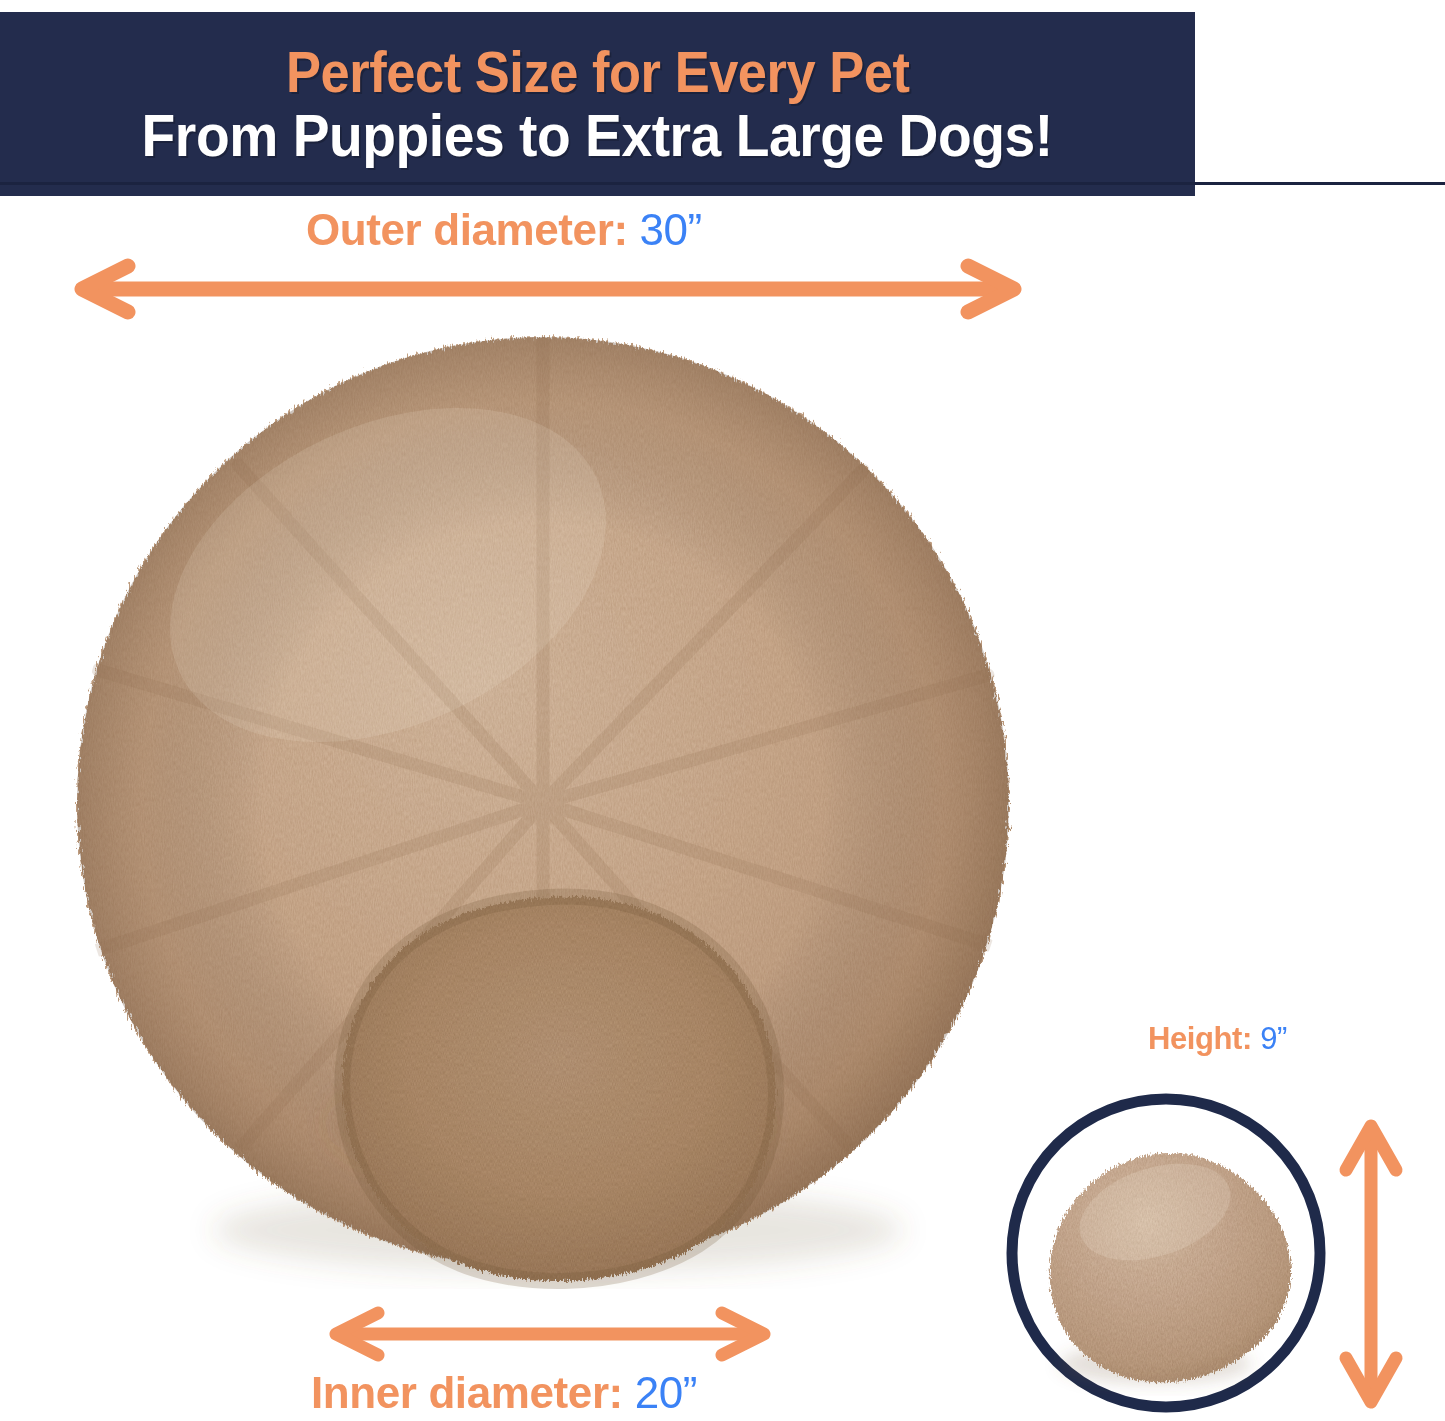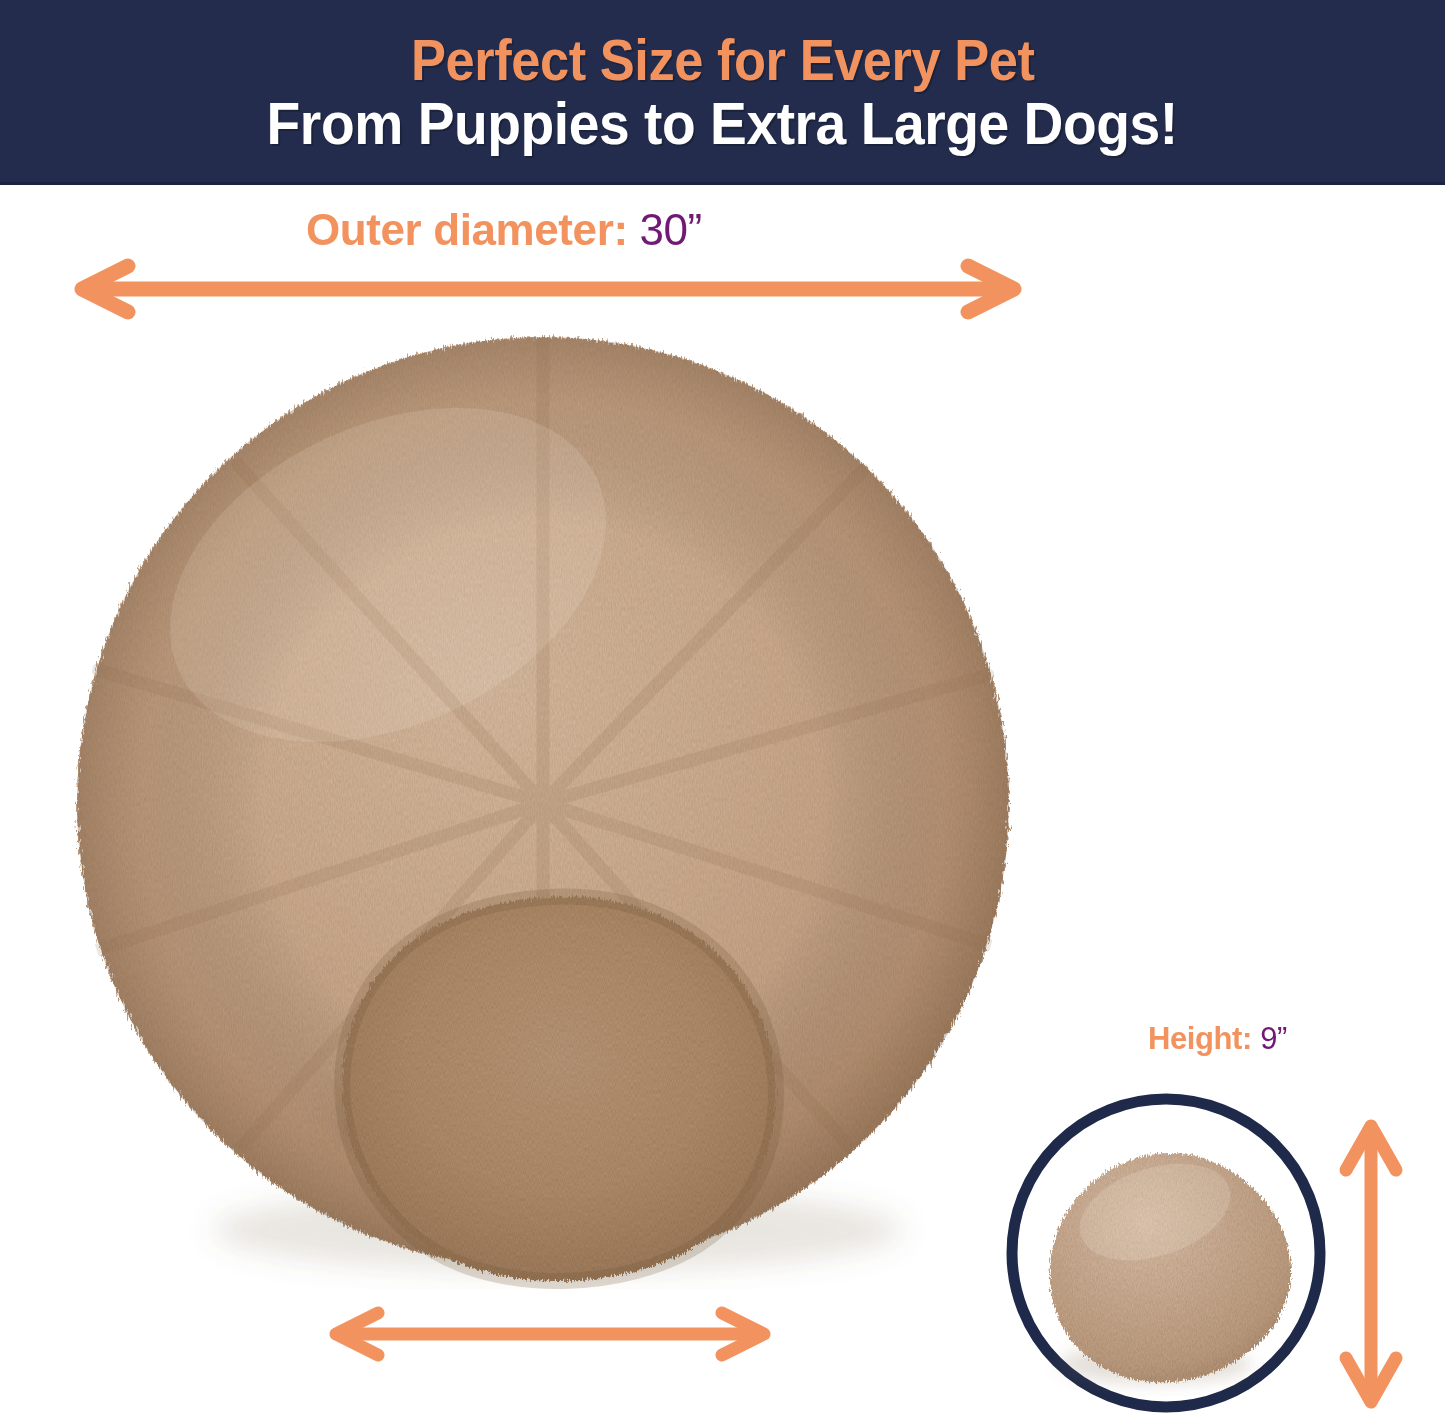--- a/index.html
+++ b/index.html
@@ -15,22 +15,22 @@
     width: 1445px;
     height: 1421px;
     background: #ffffff;
     overflow: hidden;
   }
 
   
   #header {
     position: absolute;
     left: 0;
-    top: 0;
-    width: 1445px;
+    top: 12px;
+    width: 1195px;
     height: 184px;
     background: #232c4d;
   }
   #header-inner {
     position: absolute;
     left: 0;
     top: 0;
     width: 100%;
     height: 100%;
     display: flex;
@@ -71,21 +71,21 @@
     position: absolute;
     font-family: "Liberation Sans", sans-serif;
     font-weight: bold;
     white-space: nowrap;
   }
   .measure-label .lbl {
     color: #f2935f;
     text-align: center;
   }
   .measure-label .val {
-    color: #701a75;
+    color: #3b82f6;
     font-weight: normal;
   }
 
   #outer-label {
     left: 306px;
     top: 205px;
     font-size: 44px;
     letter-spacing: -0.4px;
   }
   #inner-label {
@@ -249,20 +249,24 @@
   </div>
 
   <svg class="arrow-svg" id="inner-arrow" width="460" height="58" viewBox="0 0 460 58">
     <g fill="none" stroke="#f2935f" stroke-width="13" stroke-linecap="round" stroke-linejoin="round">
       <line x1="22" y1="29" x2="438" y2="29"></line>
       <polyline points="58,8 16,29 58,50"></polyline>
       <polyline points="402,8 444,29 402,50"></polyline>
     </g>
   </svg>
 
+  <div class="measure-label" id="inner-label">
+    <span class="lbl">Inner diameter:</span>
+    <span class="val">20”</span>
+  </div>
 
   <div class="measure-label" id="height-label">
     <span class="lbl">Height:</span>
     <span class="val">9”</span>
   </div>
 
   <div id="side-view">
     <svg id="side-view-svg" width="322" height="322" viewBox="0 0 322 322">
       <defs>
         <radialGradient id="sideGrad" cx="40%" cy="30%" r="78%">

